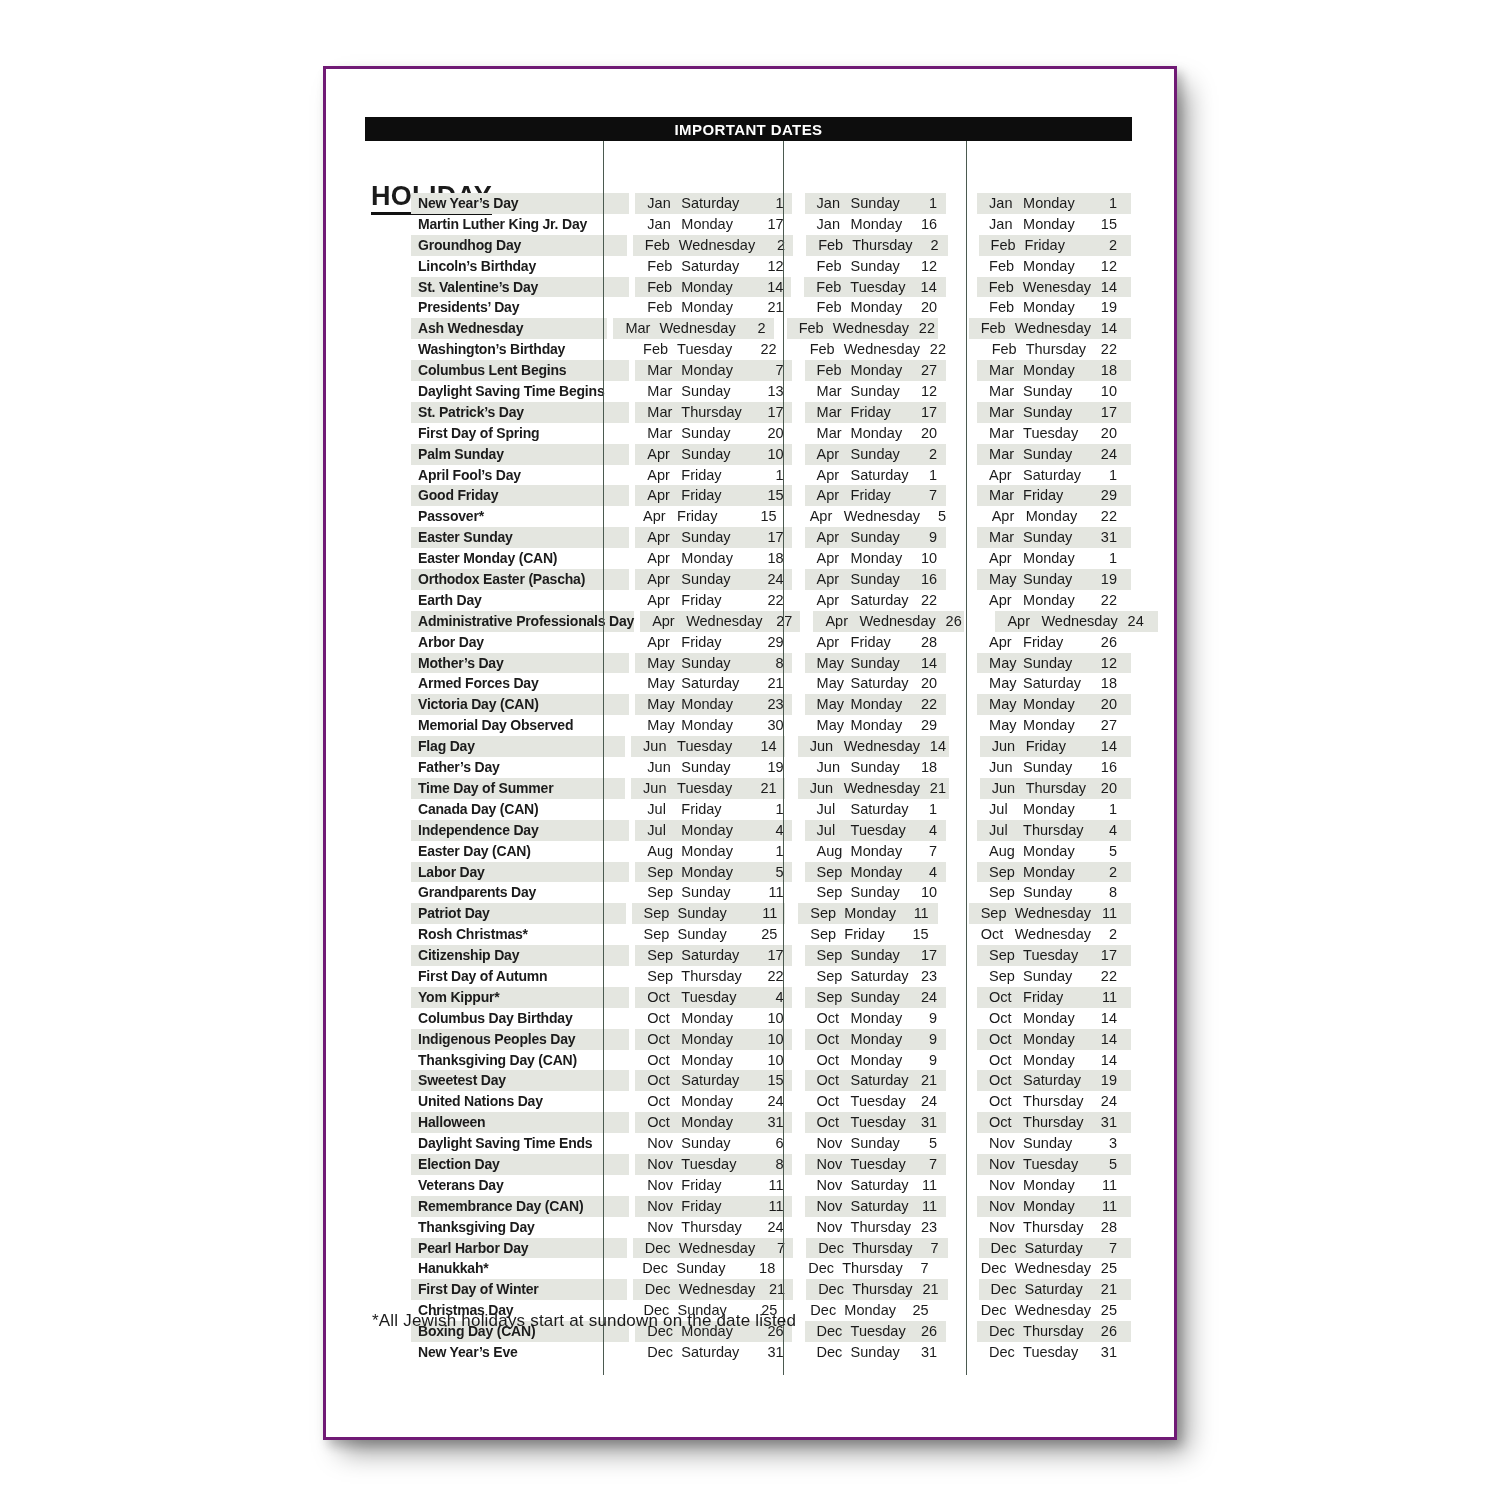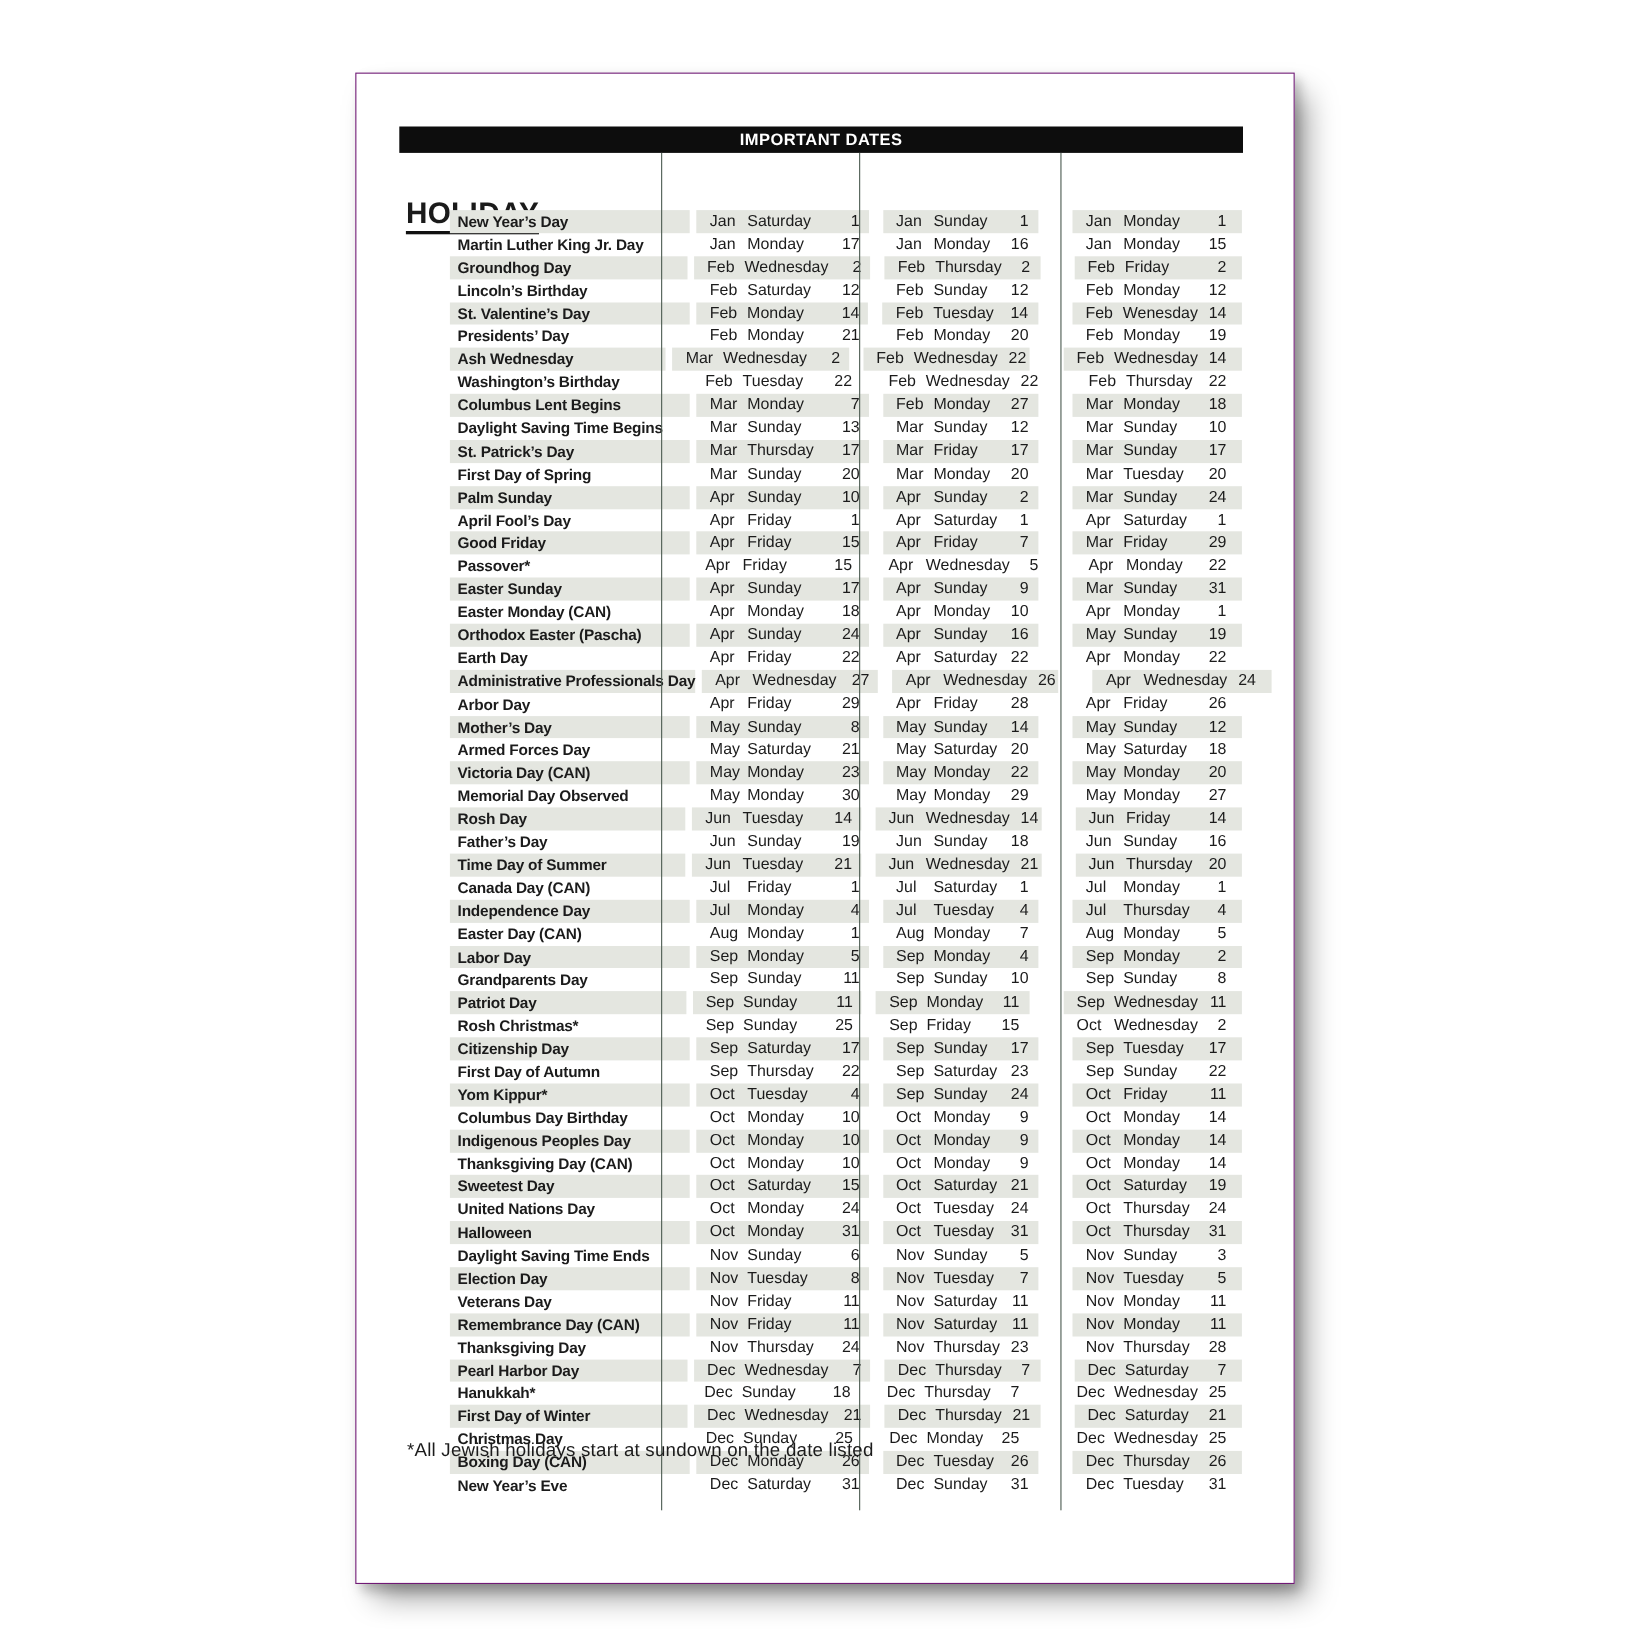--- a/index.html
+++ b/index.html
@@ -15,21 +15,21 @@
     font-family:"Liberation Sans", sans-serif;
     color:var(--text);
     position:relative;
     overflow:hidden;
   }
   .page-card{
     position:absolute;
     left:323px; top:66px;
     width:854px; height:1374px;
     background:#ffffff;
-    border:1px solid #701a75;
+    border:3px solid #701a75;
     box-shadow:14px 16px 26px -4px rgba(0,0,0,0.40), 5px 6px 10px rgba(0,0,0,0.22);
     box-sizing:border-box;
   }
   .bar{
     position:absolute;
     left:39px; top:48px;
     width:767px; height:24px;
     background:var(--bar);
     color:#ffffff;
     font-weight:bold;
@@ -602,21 +602,21 @@
           <span class="num">29</span>
     </div>
     <div class="cell date c3">
       <span class="mon">May</span>
           <span class="wd">Monday</span>
           <span class="num">27</span>
     </div>
   </div>
 
   <div class="row">
-    <div class="cell name">Rosh Day</div>
+    <div class="cell name">Flag Day</div>
     <div class="cell date c1">
       <span class="mon">Jun</span>
           <span class="wd">Tuesday</span>
           <span class="num">14</span>
     </div>
     <div class="cell date c2">
       <span class="mon">Jun</span>
           <span class="wd">Wednesday</span>
           <span class="num">14</span>
     </div>

